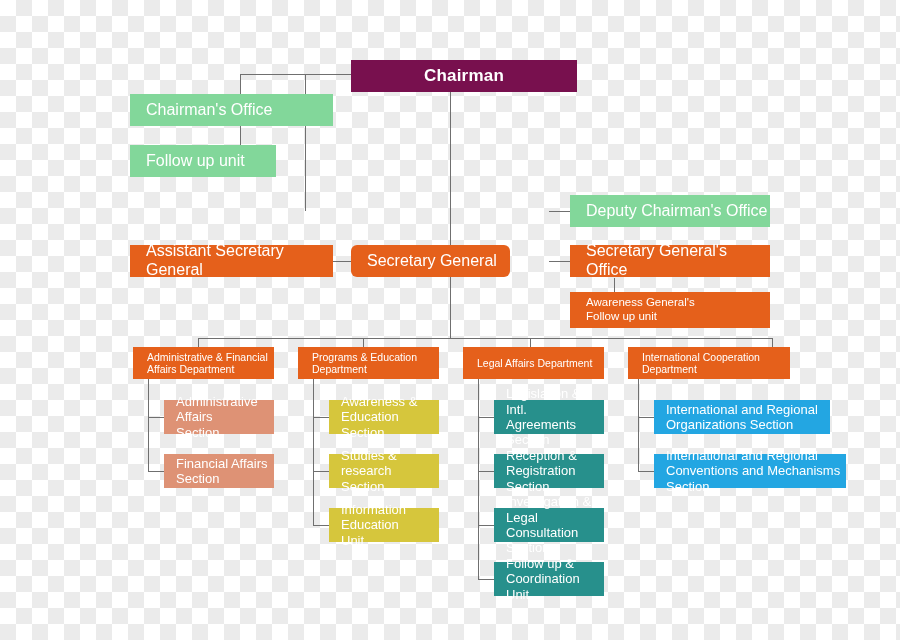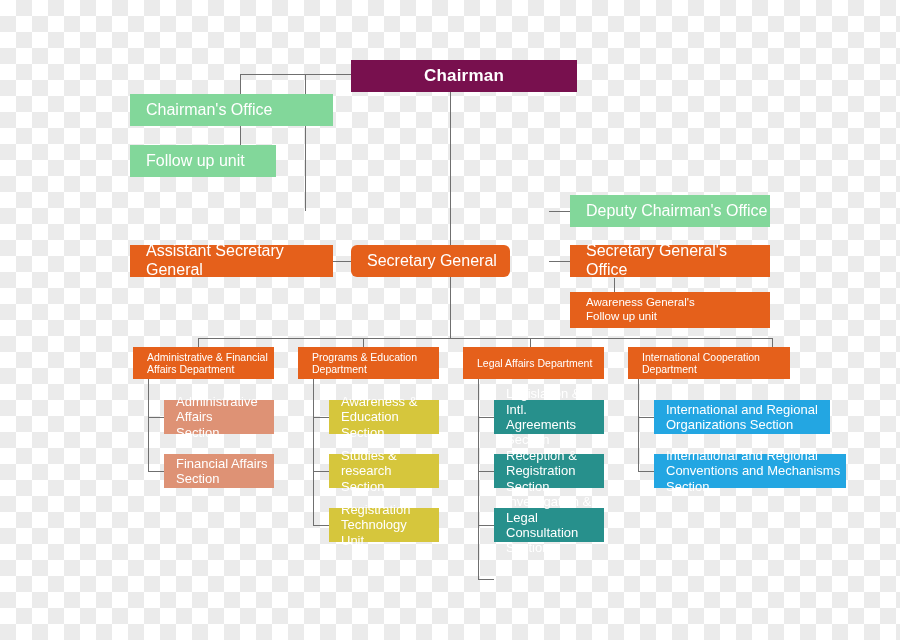--- a/index.html
+++ b/index.html
@@ -138,32 +138,34 @@
 
   <div class="node lvl-sect" style="left:164px;top:454px;width:110px;height:34px;background:#DE9275;">Financial Affairs
 Section</div>
 
   <div class="node lvl-sect" style="left:329px;top:400px;width:110px;height:34px;background:#D6C63C;">Awareness &amp; Education
 Section</div>
 
   <div class="node lvl-sect" style="left:329px;top:454px;width:110px;height:34px;background:#D6C63C;">Studies &amp; research
 Section</div>
 
-  <div class="node lvl-sect" style="left:329px;top:508px;width:110px;height:34px;background:#D6C63C;">Registration Technology
+  <div class="node lvl-sect" style="left:329px;top:508px;width:110px;height:34px;background:#D6C63C;">Information Education
 Unit</div>
 
   <div class="node lvl-sect" style="left:494px;top:454px;width:110px;height:34px;background:#27908C;">Reception &amp;
 Registration Section</div>
 
   <div class="node lvl-sect" style="left:494px;top:400px;width:110px;height:34px;background:#27908C;">Legislation &amp; Intl.
 Agreements Section</div>
 
   <div class="node lvl-sect" style="left:494px;top:508px;width:110px;height:34px;background:#27908C;">Investigation &amp; Legal
 Consultation Section</div>
 
+  <div class="node lvl-sect" style="left:494px;top:562px;width:110px;height:34px;background:#27908C;">Follow up &amp;
+Coordination Unit</div>
 
   <div class="node lvl-sect" style="left:654px;top:400px;width:176px;height:34px;background:#23A6E2;">International and Regional
 Organizations Section</div>
 
   <div class="node lvl-sect" style="left:654px;top:454px;width:192px;height:34px;background:#23A6E2;">International and Regional
 Conventions and Mechanisms Section</div>
 
 </div>
 
 </body></html>

